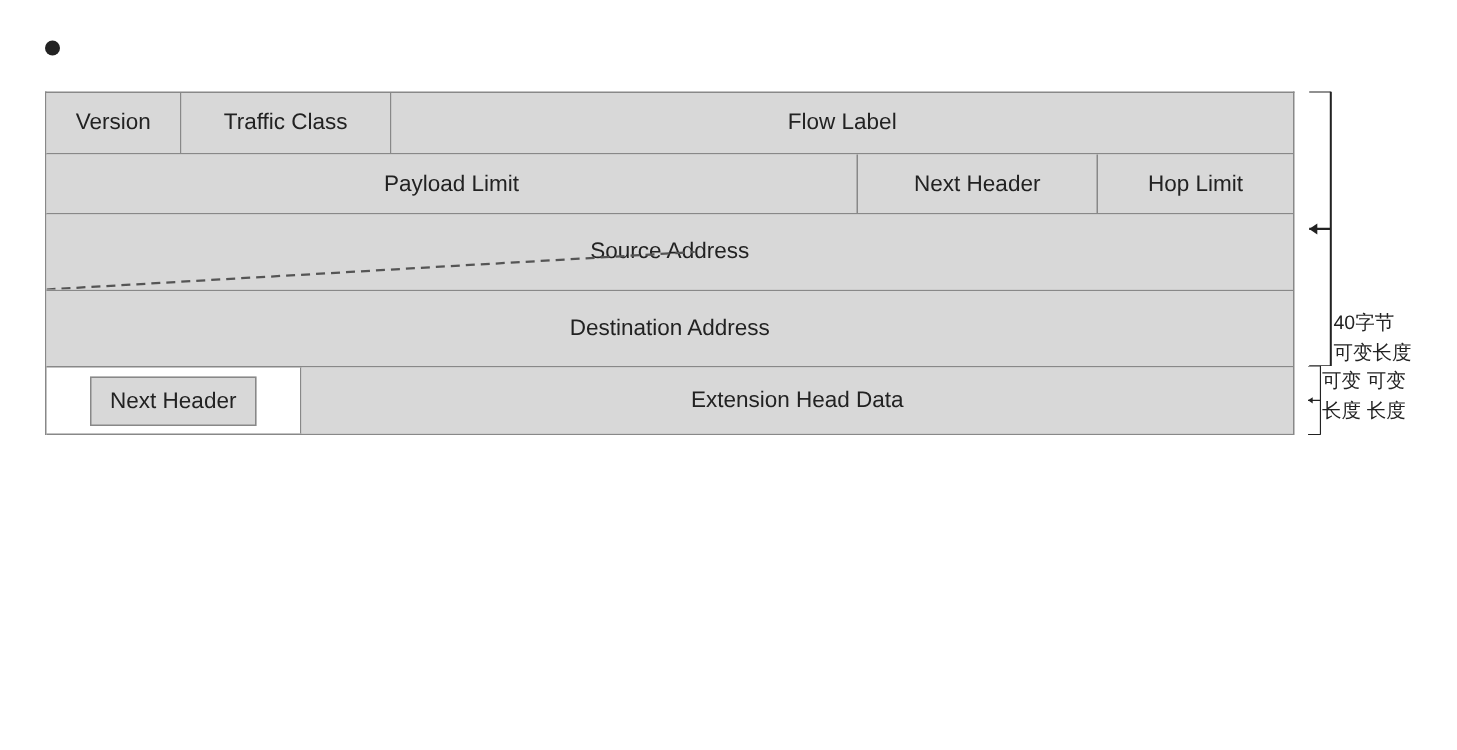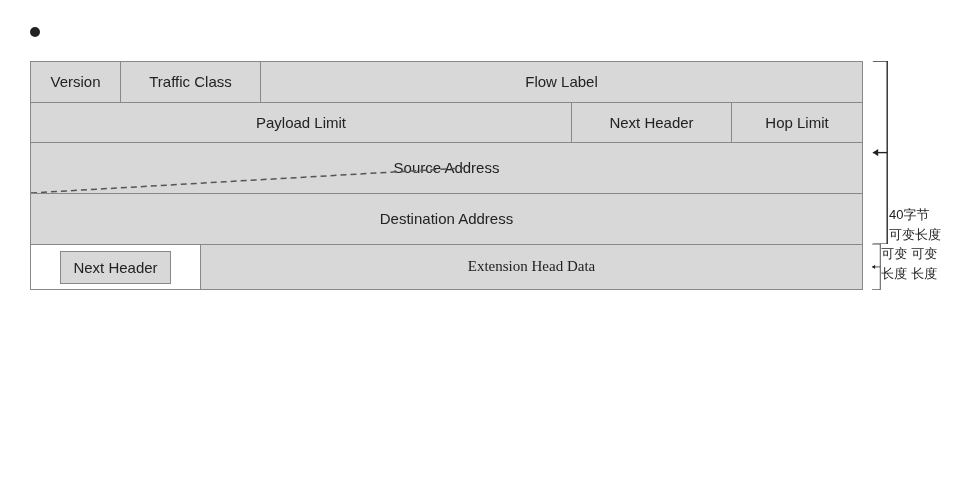--- a/index.html
+++ b/index.html
@@ -133,21 +133,21 @@
 
     <div style="position:relative; display:flex; flex-direction:column;">
 
       <div style="display:flex; border-bottom:1.5px solid #888; min-height:44px;">
 
         <div style="border-right:1.5px solid #888; min-width:170px; display:flex; align-items:center; justify-content:center;">
           <div style="border:1.5px solid #888; background:#d8d8d8; padding:7px 12px; font-size:15px;">
             <span>Next Header</span>
           </div>
         </div>
-        <div class="cell" style="flex:1; min-height:44px;font-family:Liberation Serif, serif;">
+        <div class="cell" style="flex:1; min-height:44px;">
           <span>Extension Head Data</span>
         </div>
       </div>
     </div>
   </div>
 
   <div style="display:flex; flex-direction:column; margin-left:8px; width:70px;">
 
     <div style="display:flex; align-items:stretch; flex:4;">
       <svg width="20" height="100%" viewBox="0 0 20 200" preserveAspectRatio="none" style="width:18px;">

